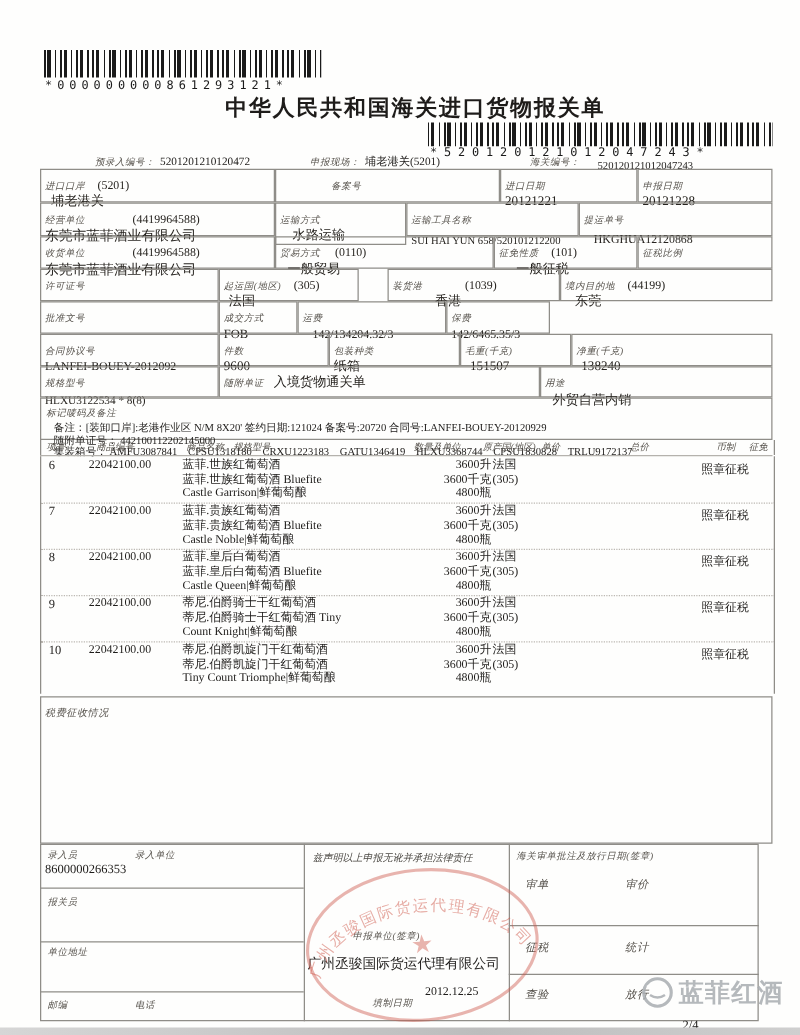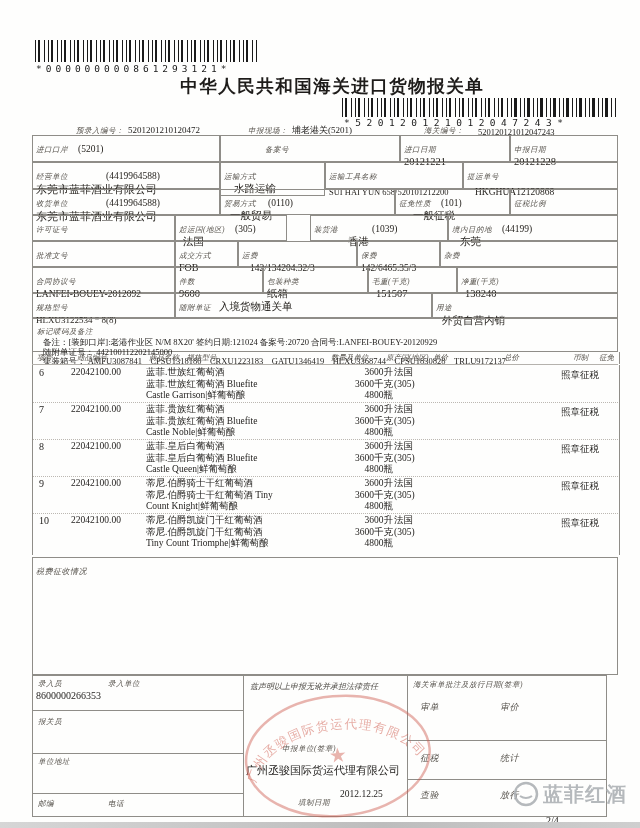--- a/index.html
+++ b/index.html
@@ -49,20 +49,21 @@
     <span style="font-size:9px;">埔老港关(5201)</span>
   </div>
   <div class="abs" style="left:424px;top:119px;">
     <span class="lbl">海关编号：</span>
   </div>
   <div class="abs" style="left:478px;top:127px;font-size:8.5px;">520120121012047243</div>
 
   <div class="cell" style="left:32px;top:135px;width:188px;height:27px;">
     <span class="lbl">进口口岸</span>
     <span class="code">(5201)</span>
+    <div class="val" style="padding-left:5px;">埔老港关</div>
   </div>
   <div class="cell" style="left:220px;top:135px;width:180px;height:27px;padding-left:44px;">
     <span class="lbl">备案号</span>
   </div>
   <div class="cell" style="left:400px;top:135px;width:110px;height:27px;">
     <span class="lbl">进口日期</span>
     <div class="val">20121221</div>
   </div>
   <div class="cell" style="left:510px;top:135px;width:108px;height:27px;">
     <span class="lbl">申报日期</span>
@@ -132,23 +133,20 @@
     <span class="lbl">成交方式</span>
     <div class="val" style="font-size:10px;">FOB</div>
   </div>
   <div class="cell" style="left:238px;top:241px;width:119px;height:26px;">
     <span class="lbl">运费</span>
     <div class="val" style="font-size:9.5px;padding-left:8px;">142/134204.32/3</div>
   </div>
   <div class="cell" style="left:357px;top:241px;width:83px;height:26px;">
     <span class="lbl">保费</span>
     <div class="val" style="font-size:9.5px;">142/6465.35/3</div>
-  </div>
-  <div class="cell" style="left:440px;top:241px;width:178px;height:26px;">
-    <span class="lbl">杂费</span>
   </div>
 
   <div class="cell" style="left:32px;top:267px;width:143px;height:26px;">
     <span class="lbl">合同协议号</span>
     <div class="val" style="font-size:9.5px;">LANFEI-BOUEY-2012092</div>
   </div>
   <div class="cell" style="left:175px;top:267px;width:88px;height:26px;">
     <span class="lbl">件数</span>
     <div class="val">9600</div>
   </div>

